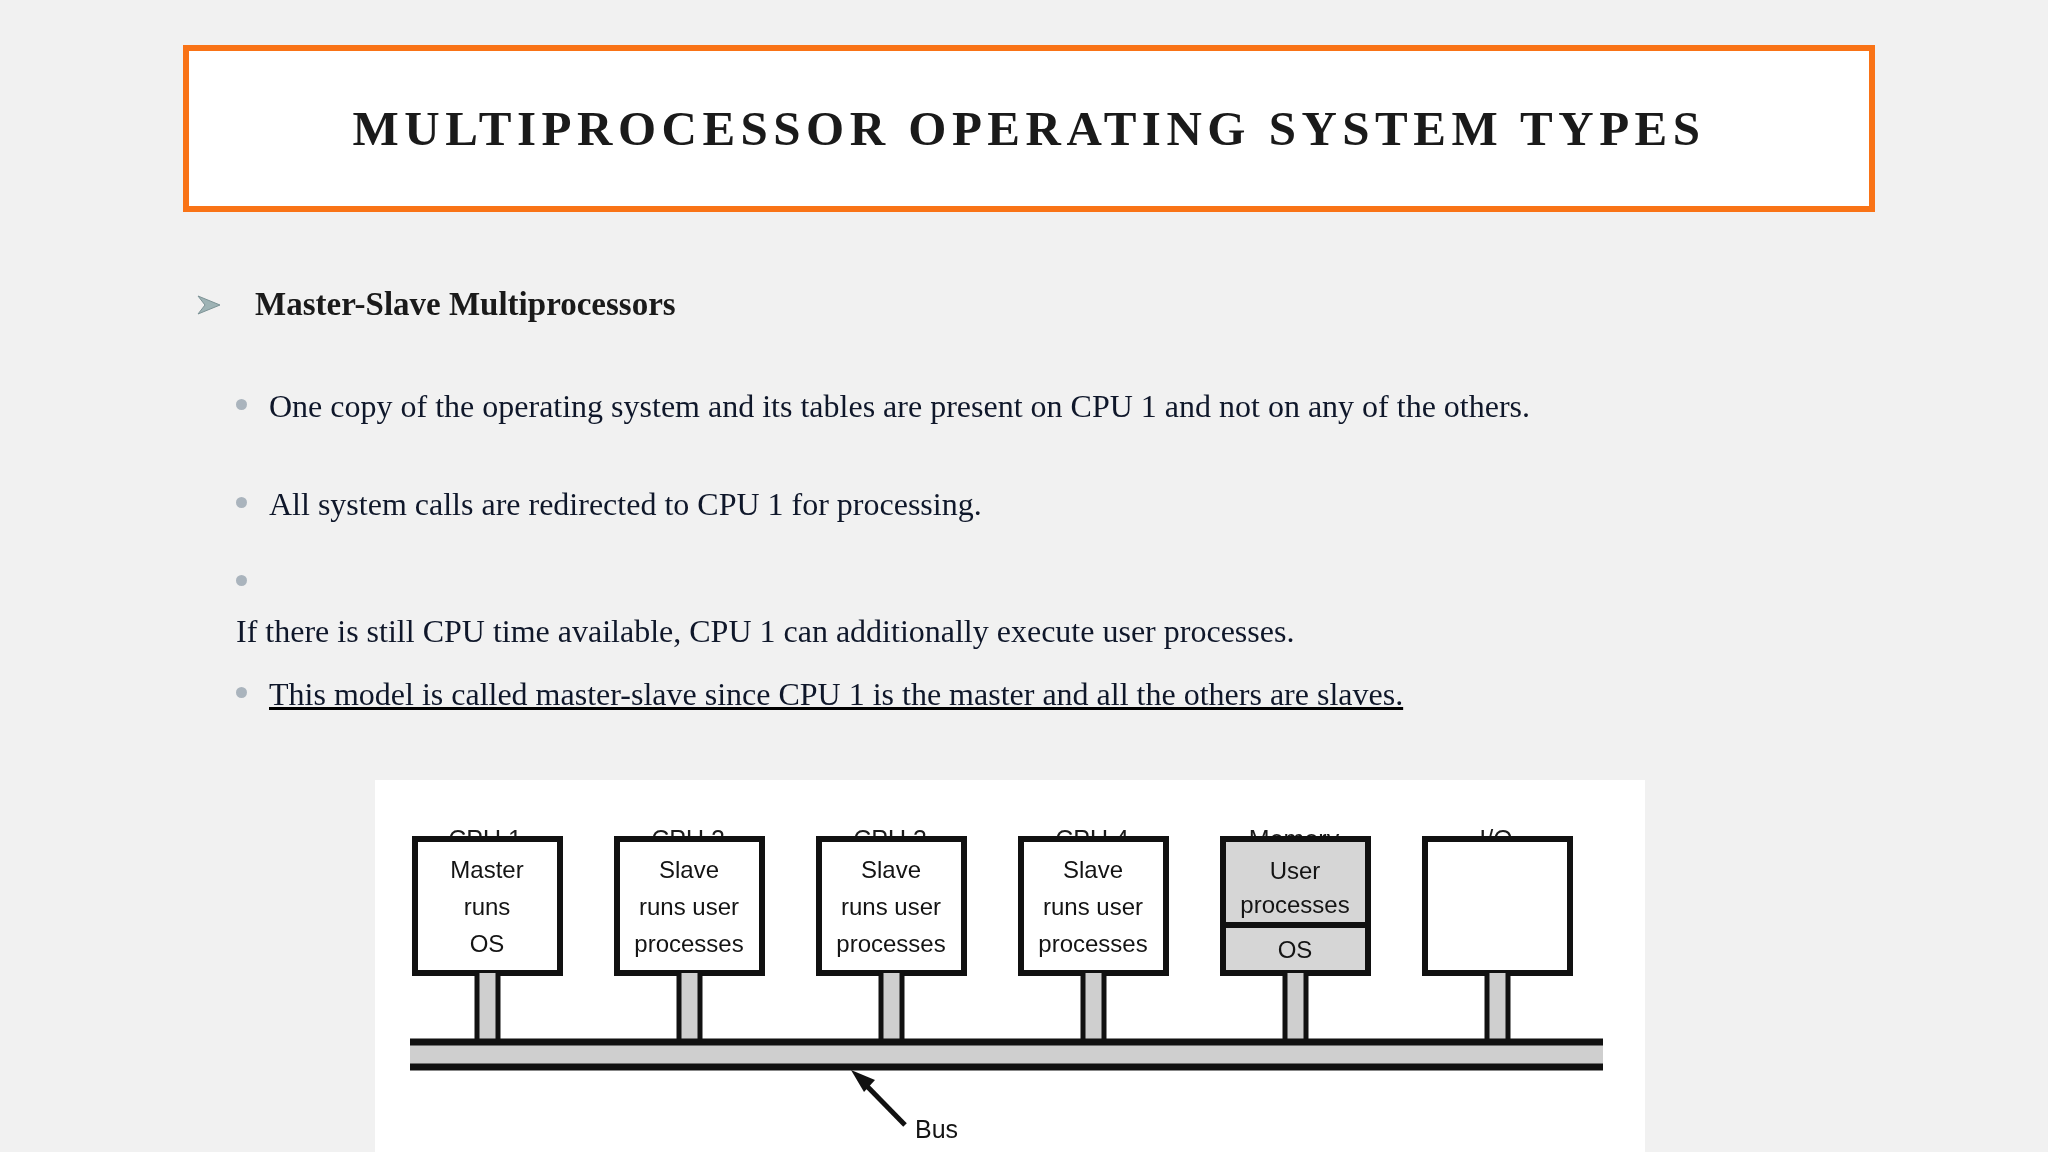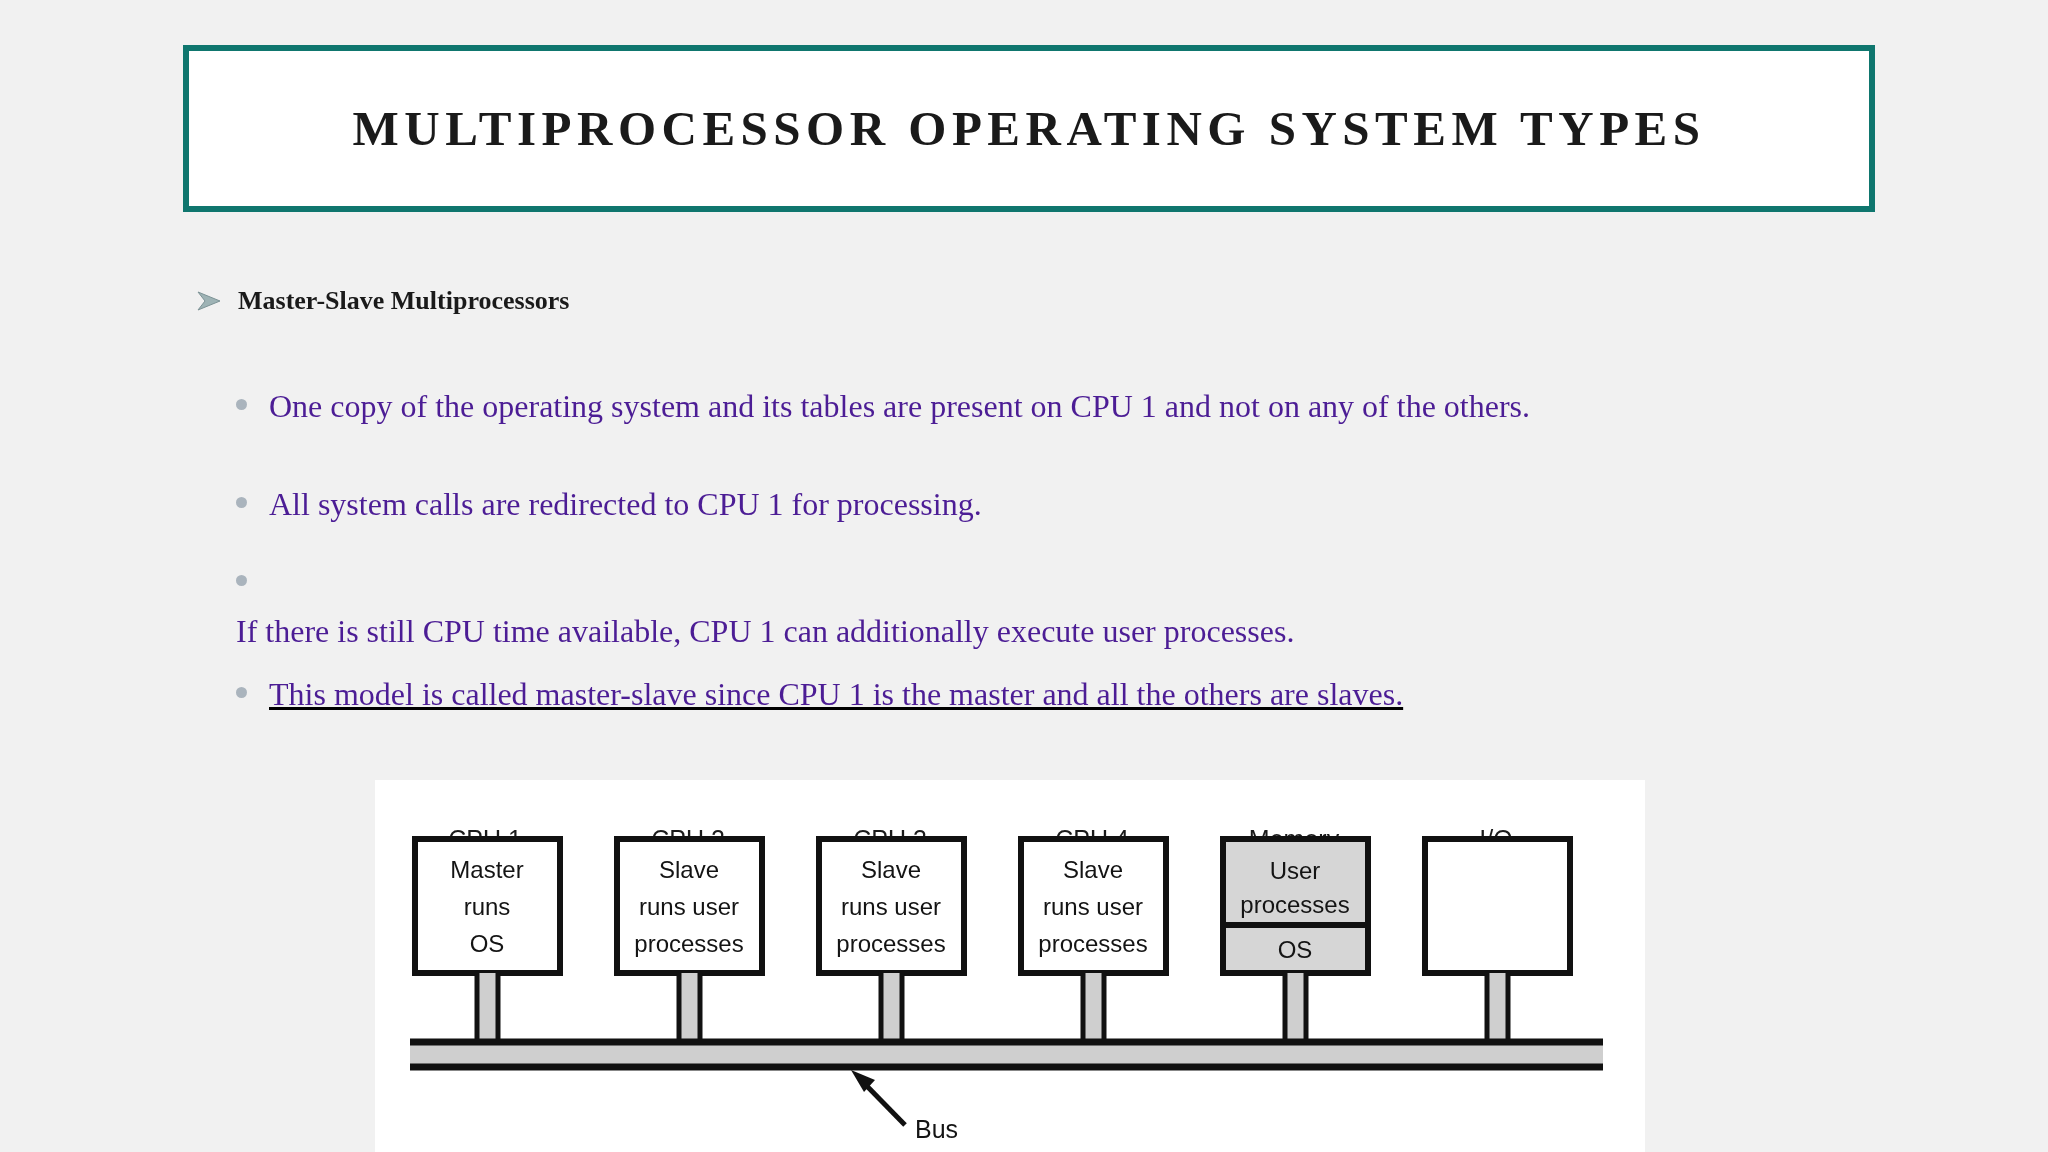--- a/index.html
+++ b/index.html
@@ -9,21 +9,21 @@
     font-family:"Liberation Serif", serif;
     overflow:hidden;
     position:relative;
   }
   
   #title-box{
     position:absolute;
     left:183px; top:45px;
     width:1692px; height:167px;
     background:#ffffff;
-    border:6px solid #0f766e;
+    border:6px solid #f97316;
     box-sizing:border-box;
     display:flex;align-items:center;justify-content:center;
   }
   #title-text{
     font-family:"Liberation Serif", serif;
     font-weight:bold;
     font-size:49px;
     letter-spacing:5.5px;
     color:#1a1a1a;
     text-align:center;
@@ -33,39 +33,40 @@
   #heading-row{
     position:absolute;
     left:196px; top:288px;
     display:flex; align-items:center; gap:16px;
   }
   .arrow-bullet{
     width:26px;height:26px;display:block;flex:0 0 auto;
   }
   #heading-text{
     font-family:"Liberation Serif", serif;
-    font-weight:bold;font-size:26px;color:#1a1a1a;
+    font-weight:bold;font-size:33px;color:#1a1a1a;
     line-height:1;
     white-space:nowrap;
+    margin-left:17px;
   }
   
   .bullet-row{
     position:absolute;
     left:236px;
     display:flex; align-items:baseline; gap:22px;
   }
   .dot{
     width:11px;height:11px;border-radius:50%;
     background:#aab4bd;
     flex:0 0 auto;
     position:relative; top:-7px;
   }
   .bullet-text{
     font-family:"Liberation Serif", serif;
-    font-size:32px; color:#4c1d95; line-height:1;
+    font-size:32px; color:#0f172a; line-height:1;
     white-space:nowrap;
   }
   #bullet-0{top:390px;}
   #bullet-1{top:488px;}
   #bullet-2{top:582px;flex-direction:column;}
   #bullet-3{top:678px;text-decoration:underline;}
 
   
   #diagram-panel{
     position:absolute;

